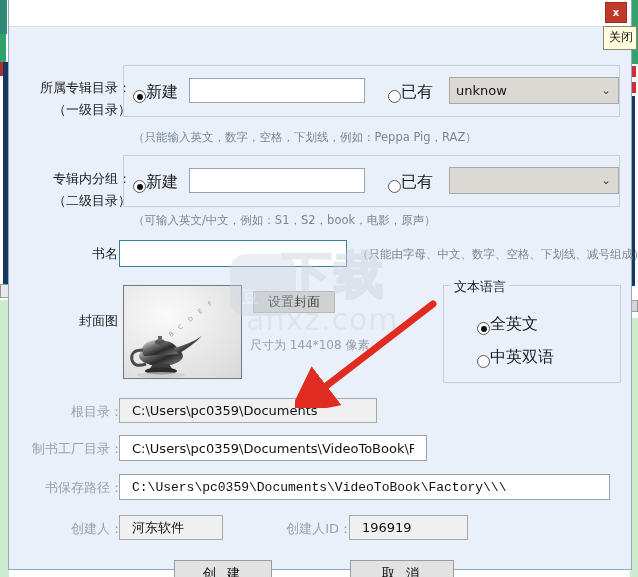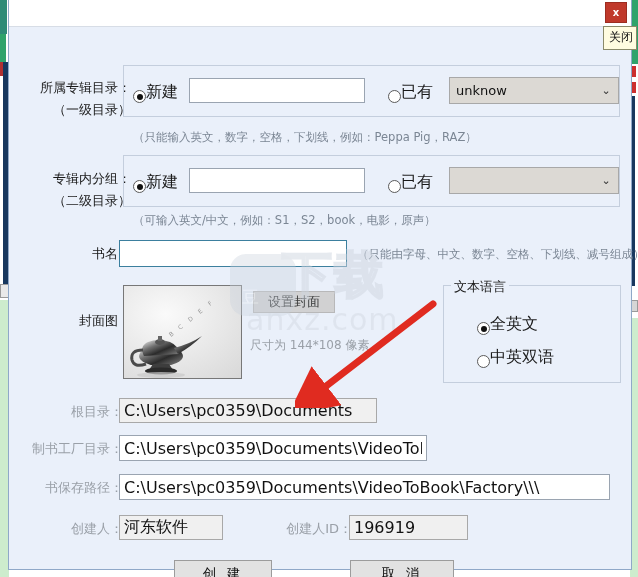--- a/index.html
+++ b/index.html
@@ -106,25 +106,25 @@
   }
   .dot.on::after {
     content: ""; position: absolute;
     left: 2.5px; top: 2.5px; width: 6px; height: 6px;
     border-radius: 50%; background: #111;
   }
 
   input.tb, .tb {
     position: absolute;
     font-family: "DejaVu Sans", "Liberation Sans", sans-serif;
-    font-size: 16px;
+    font-size: 13px;
     color: #111;
     background: #ffffff;
     border: 1px solid #9aa4b1;
-    padding: 0 4px;
+    padding: 0 12px;
     outline: none;
   }
   .tb.readonlyfld { background: #f0f0f0; border: 1px solid #a8a8a8; }
   .tb.accent { border: 1px solid #3b7f9e; }
 
   .combo {
     position: absolute;
     background: #dcd9d4;
     border: 1px solid #a8a8a8;
     font-size: 13px; color: #111;
@@ -368,21 +368,21 @@
       <span>中英双语</span>
     </div>
 
     <div class="lbl dim" style="left:8px; top:376px; width:106px;">根目录：</div>
     <input class="tb readonlyfld" type="text" readonly="" style="left: 110px; top: 371px; width: 258px; height: 25px;" value="C:\Users\pc0359\Documents">
 
     <div class="lbl dim" style="left:8px; top:413px; width:106px;">制书工厂目录：</div>
     <input class="tb" type="text" style="left: 110px; top: 408px; width: 308px; height: 26px;" value="C:\Users\pc0359\Documents\VideoToBook\Factc">
 
     <div class="lbl dim" style="left:8px; top:452px; width:106px;">书保存路径：</div>
-    <input class="tb" type="text" style="left: 110px; top: 447px; width: 491px; height: 26px;" value="C:\Users\pc0359\Documents\VideoToBook\Factory\\\">
+    <input class="tb" type="text" style="left: 110px; top: 447px; width: 491px; height: 26px; font-family: Liberation Mono, monospace;" value="C:\Users\pc0359\Documents\VideoToBook\Factory\\\">
 
     <div class="lbl dim" style="left:8px; top:493px; width:106px;">创建人：</div>
     <input class="tb readonlyfld" type="text" readonly="" style="left: 110px; top: 488px; width: 104px; height: 25px;" value="河东软件">
 
     <div class="lbl dim" style="left:255px; top:493px; width:88px;">创建人ID：</div>
     <input class="tb readonlyfld" type="text" readonly="" style="left: 340px; top: 488px; width: 119px; height: 25px;" value="196919">
 
     <div class="btn" style="left:165px; top:533px; width:98px; height:28px;">创 建</div>
     <div class="btn" style="left:341px; top:533px; width:104px; height:28px;">取 消</div>
 

